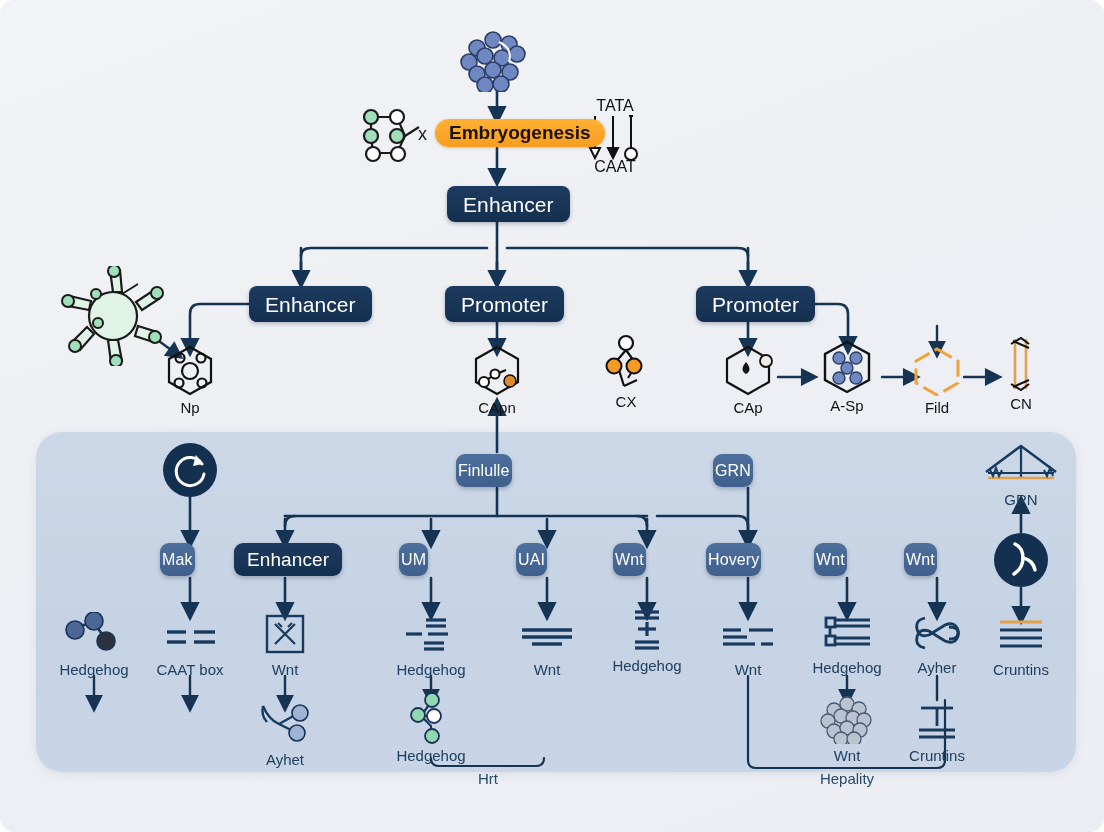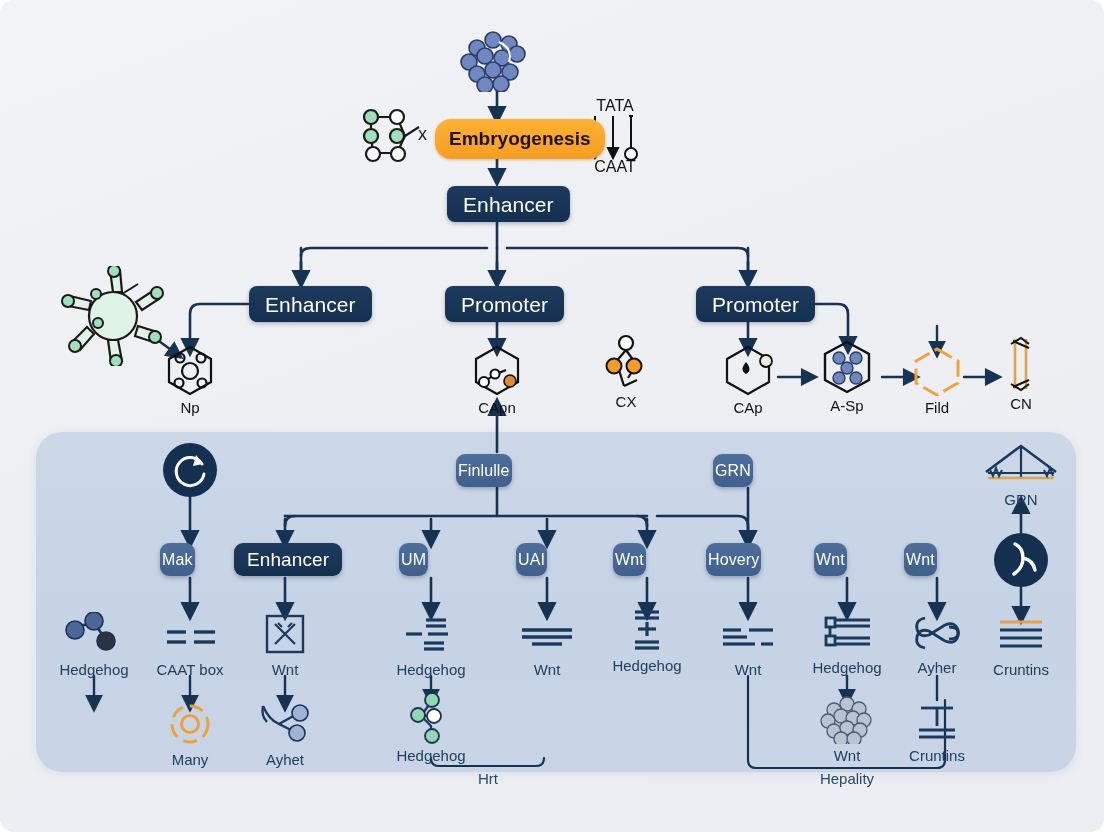--- a/index.html
+++ b/index.html
@@ -38,21 +38,21 @@
     background:linear-gradient(180deg,#4e6f9c 0%,#3f5f8c 100%);
     font-size:16px;padding:0 2px;height:33px;border-radius:9px;
   }
   .node.darksm{
     background:linear-gradient(180deg,#1d3a5f 0%,#143050 100%);
     font-size:19px;padding:0 13px;height:33px;border-radius:9px;
   }
   .pill{
     position:absolute;display:flex;align-items:center;justify-content:center;
     background:linear-gradient(180deg,#ffb133 0%,#f79d20 100%);
-    color:#1b1200;border-radius:16px;height:40px;padding:0 14px;
+    color:#1b1200;border-radius:16px;height:28px;padding:0 14px;
     font-size:19px;font-weight:600;white-space:nowrap;
     box-shadow:0 1px 3px rgba(120,80,0,.3);
   }
 
   
   .leaf{position:absolute;display:flex;flex-direction:column;align-items:center;width:120px;margin-left:-60px;}
   .leaf .glyph{height:44px;display:flex;align-items:flex-end;justify-content:center;}
   .cap{font-size:15px;color:#20405f;margin-top:3px;white-space:nowrap;}
   .cap.dk{color:#111;font-size:15px;}
   .brlabel{position:absolute;font-size:15px;color:#24496b;white-space:nowrap;transform:translateX(-50%);}
@@ -505,29 +505,20 @@
             <path d="M10,16 L52,16"></path>
               <path d="M10,24 L52,24"></path>
               <path d="M10,32 L52,32"></path>
           </g>
         </svg>
       </div>
       <div class="cap">Cruntins</div>
     </div>
 
 
-    <div class="leaf" style="left:190px;top:704px;">
-      <div class="glyph">
-        <svg width="52" height="46">
-          <circle cx="26" cy="22" r="18" stroke="#eda13c" stroke-width="3" fill="none" stroke-dasharray="14 7"></circle>
-          <circle cx="26" cy="22" r="8.5" stroke="#eda13c" stroke-width="3" fill="none"></circle>
-        </svg>
-      </div>
-      <div class="cap">Many</div>
-    </div>
 
     <div class="leaf" style="left:285px;top:704px;">
       <div class="glyph">
         <svg width="60" height="48">
           <g stroke="#173a5e" stroke-width="2.4" fill="none">
             <path d="M8,6 q6,14 16,18 L42,14"></path>
             <path d="M24,24 L40,32"></path>
             <path d="M8,6 q-2,10 4,16"></path>
           </g>
           <circle cx="45" cy="13" r="8" fill="#9db4d4" stroke="#1b3356" stroke-width="1.6"></circle>

